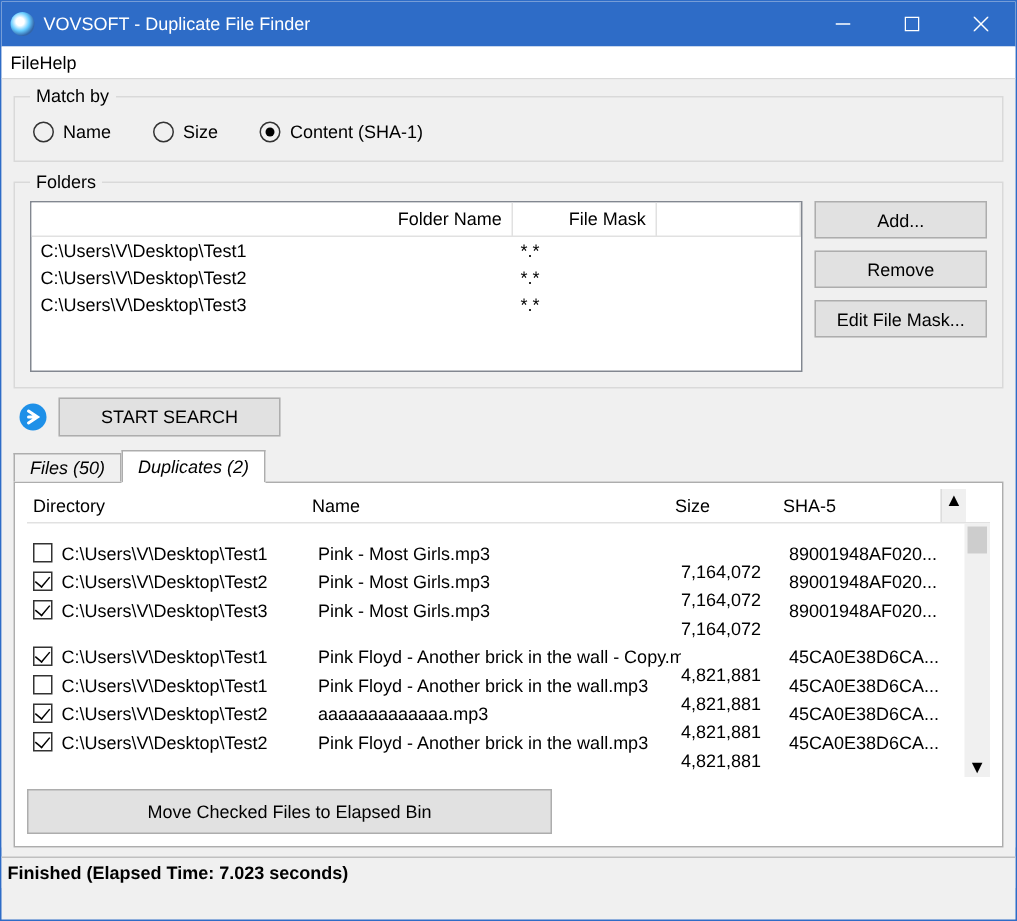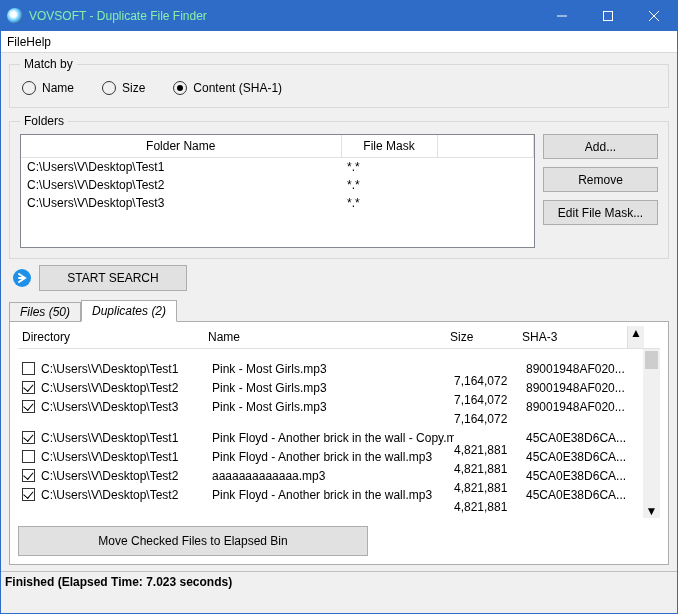--- a/index.html
+++ b/index.html
@@ -1,33 +1,33 @@
 <!DOCTYPE html>
 <html><head>
 <meta charset="utf-8">
 <style>
 * { box-sizing: border-box; margin: 0; padding: 0; font-family: "Segoe UI", Tahoma, sans-serif; font-size: 12px; }
 body { background: #f0f0f0; width: 678px; height: 614px; overflow: hidden; border: 1px solid #2e6cc7; }
-.titlebar { background: #2e6cc7; color: #86efac; height: 30px; display: flex; align-items: center; padding: 0 0 0 6px; }
+.titlebar { background: #2e6cc7; color: #ffffff; height: 30px; display: flex; align-items: center; padding: 0 0 0 6px; }
 .titlebar .icon { width: 16px; height: 16px; background: radial-gradient(circle at 40% 40%, #fff 20%, #6cf 45%, #36a 70%); border-radius: 50%; margin-right: 6px; }
 .titlebar .title { flex: 1; font-size: 12px; }
 .titlebar .winbtn { width: 46px; height: 30px; display: flex; align-items: center; justify-content: center; }
 .titlebar .winbtn svg { stroke: #fff; fill: none; }
 .menubar { background: #fff; height: 22px; display: flex; align-items: center; padding: 0 6px; border-bottom: 1px solid #d9d9d9; }
 .content { background: #f0f0f0; padding: 4px 8px 0 8px; }
 fieldset { border: 1px solid #d9d9d9; padding: 6px 10px 10px 10px; margin-bottom: 6px; }
 legend { padding: 0 4px; color: #000; }
 .radio-row { display: flex; gap: 28px; align-items: center; padding: 4px 0 2px 2px; }
 .radio-item { display: flex; align-items: center; gap: 6px; }
 .radio-outer { width: 14px; height: 14px; border: 1px solid #333; border-radius: 50%; display: flex; align-items: center; justify-content: center; }
 .radio-inner { width: 6px; height: 6px; background: #000; border-radius: 50%; }
 .folders-body { display: flex; gap: 8px; }
 .folder-table { flex: 0 0 515px; background: #fff; border: 1px solid #828790; height: 114px; overflow: hidden; }
 .ftable { width: 100%; border-collapse: collapse; }
-.ftable th { text-align: center; font-weight: normal; padding: 3px 6px; border-right: 1px solid #e1e1e1; border-bottom: 1px solid #e1e1e1; background: #fff; height: 22px;}
+.ftable th { text-align: right; font-weight: normal; padding: 3px 6px; border-right: 1px solid #e1e1e1; border-bottom: 1px solid #e1e1e1; background: #fff; height: 22px;}
 .ftable td { padding: 2px 6px; }
 .ftable th:nth-child(1){width:320px;}
 .ftable th:nth-child(2){width:96px;}
 .side-buttons { flex: 1; display: flex; flex-direction: column; gap: 8px; }
 .btn { background: #e1e1e1; border: 1px solid #adadad; height: 25px; display: flex; align-items: center; justify-content: center; cursor: default; }
 .search-row { display: flex; align-items: center; gap: 4px; margin: 6px 0 8px 0; }
 .search-icon { width: 26px; height: 26px; display:flex; align-items:center; justify-content:center; }
 .search-btn { width: 148px; height: 26px; }
 .tabs { display: flex; position: relative; top: 1px; font-style: italic; }
 .tab { border: 1px solid #adadad; border-bottom: none; padding: 3px 10px; background: #f0f0f0; margin-right: 0px; }
@@ -164,21 +164,21 @@
 <div class="tabs">
   <div class="tab inactive"><span>Files (50)</span></div>
   <div class="tab active"><span>Duplicates (2)</span></div>
 </div>
 
 <div class="results-panel">
   <div class="res-head">
     <div class="col-dir">Directory</div>
     <div class="col-name">Name</div>
     <div class="col-size">Size</div>
-    <div class="col-sha">SHA-3</div>
+    <div class="col-sha">SHA-5</div>
     <div class="col-scroll" style="text-align:center;">▲</div>
   </div>
   <div class="res-body" id="res-body">
     <div class="group">
           <div class="row">
             <span class="chk"></span>
             <span class="c-dir">C:\Users\V\Desktop\Test1</span>
             <span class="c-name">Pink - Most Girls.mp3</span>
             <span class="c-size">7,164,072</span>
             <span class="c-sha">89001948AF020...</span>

